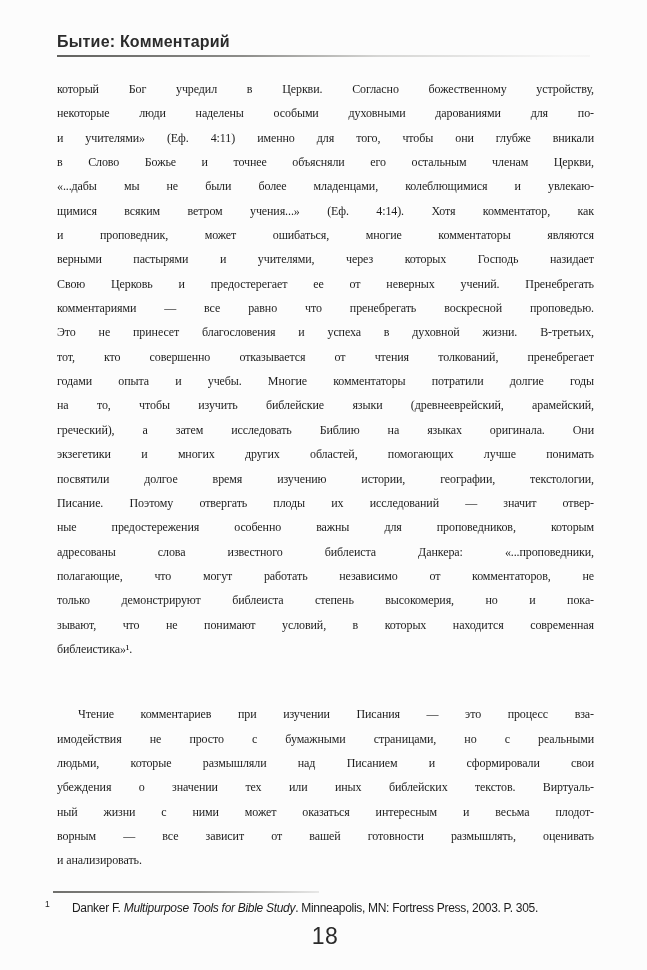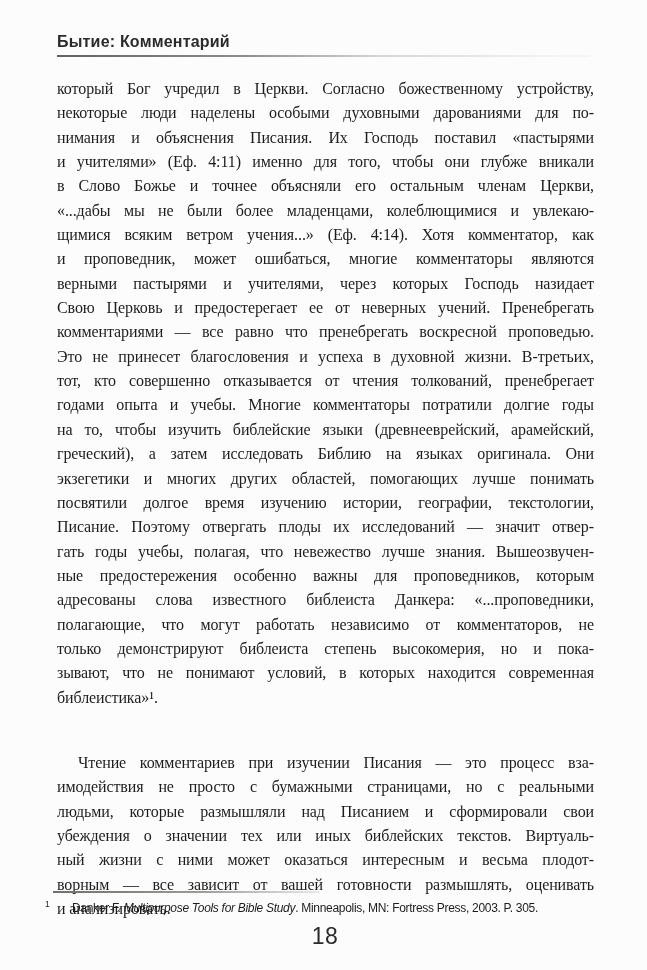--- a/index.html
+++ b/index.html
@@ -20,21 +20,21 @@
   .head-rule {
     margin-top: 4px; height: 2px; width: 533px;
     background: linear-gradient(to right,
       #62625f, #8d8d8a 35%,
       rgba(140,140,135,.35) 60%, rgba(140,140,135,.06) 95%);
   }
 
   .body-text {
     position: absolute; left: 57px; top: 77px; width: 537px;
     color: var(--text, #1d1d1d);
-    font-size: 16px; line-height: 24.35px; letter-spacing: -0.1px;
+    font-size: 12px; line-height: 24.35px; letter-spacing: -0.1px;
   }
   .line { text-align: justify; text-align-last: justify; }
   .line.last { text-align-last: left; }
   .line.indent { text-indent: 21px; margin-top: 41px; }
 
   .footnote-rule {
     position: absolute; left: 53px; top: 891px; width: 266px; height: 1.5px;
     background: linear-gradient(to right, #6f6f6c, #9b9b98 55%, rgba(150,150,146,.2));
   }
   .footnote {
@@ -59,38 +59,36 @@
 
   <header class="running-head">
     <span class="running-title">Бытие: Комментарий</span>
     <div class="head-rule"></div>
   </header>
 
   <main class="body-text">
       <div class="paragraph">
         <div class="line">который Бог учредил в Церкви. Согласно божественному устройству,</div>
         <div class="line">некоторые люди наделены особыми духовными дарованиями для по-</div>
-        <div class="line">нимания и объяснения Писания. Их Господь поставил «пастырями</div>
         <div class="line">и учителями» (Еф. 4:11) именно для того, чтобы они глубже вникали</div>
         <div class="line">в Слово Божье и точнее объясняли его остальным членам Церкви,</div>
         <div class="line">«...дабы мы не были более младенцами, колеблющимися и увлекаю-</div>
         <div class="line">щимися всяким ветром учения...» (Еф. 4:14). Хотя комментатор, как</div>
         <div class="line">и проповедник, может ошибаться, многие комментаторы являются</div>
         <div class="line">верными пастырями и учителями, через которых Господь назидает</div>
         <div class="line">Свою Церковь и предостерегает ее от неверных учений. Пренебрегать</div>
         <div class="line">комментариями — все равно что пренебрегать воскресной проповедью.</div>
         <div class="line">Это не принесет благословения и успеха в духовной жизни. В-третьих,</div>
         <div class="line">тот, кто совершенно отказывается от чтения толкований, пренебрегает</div>
         <div class="line">годами опыта и учебы. Многие комментаторы потратили долгие годы</div>
         <div class="line">на то, чтобы изучить библейские языки (древнееврейский, арамейский,</div>
         <div class="line">греческий), а затем исследовать Библию на языках оригинала. Они</div>
         <div class="line">экзегетики и многих других областей, помогающих лучше понимать</div>
         <div class="line">посвятили долгое время изучению истории, географии, текстологии,</div>
         <div class="line">Писание. Поэтому отвергать плоды их исследований — значит отвер-</div>
-        <div class="line">гать годы учебы, полагая, что невежество лучше знания. Вышеозвучен-</div>
         <div class="line">ные предостережения особенно важны для проповедников, которым</div>
         <div class="line">адресованы слова известного библеиста Данкера: «...проповедники,</div>
         <div class="line">полагающие, что могут работать независимо от комментаторов, не</div>
         <div class="line">только демонстрируют библеиста степень высокомерия, но и пока-</div>
         <div class="line">зывают, что не понимают условий, в которых находится современная</div>
         <div class="line last">библеистика»¹.</div>
       </div>
       <div class="paragraph">
         <div class="line indent">Чтение комментариев при изучении Писания — это процесс вза-</div>
         <div class="line">имодействия не просто с бумажными страницами, но с реальными</div>

